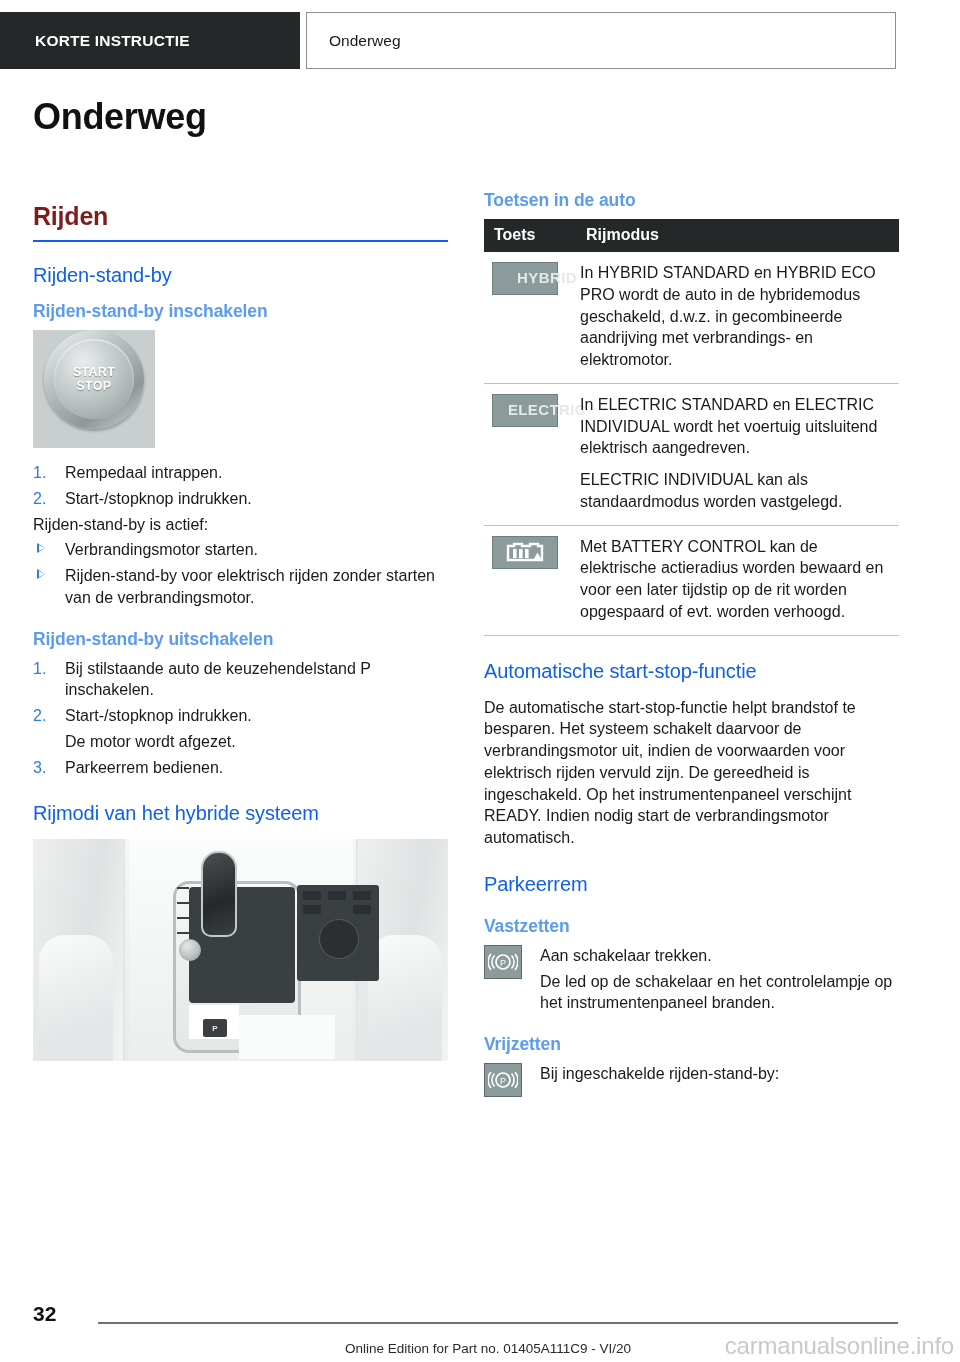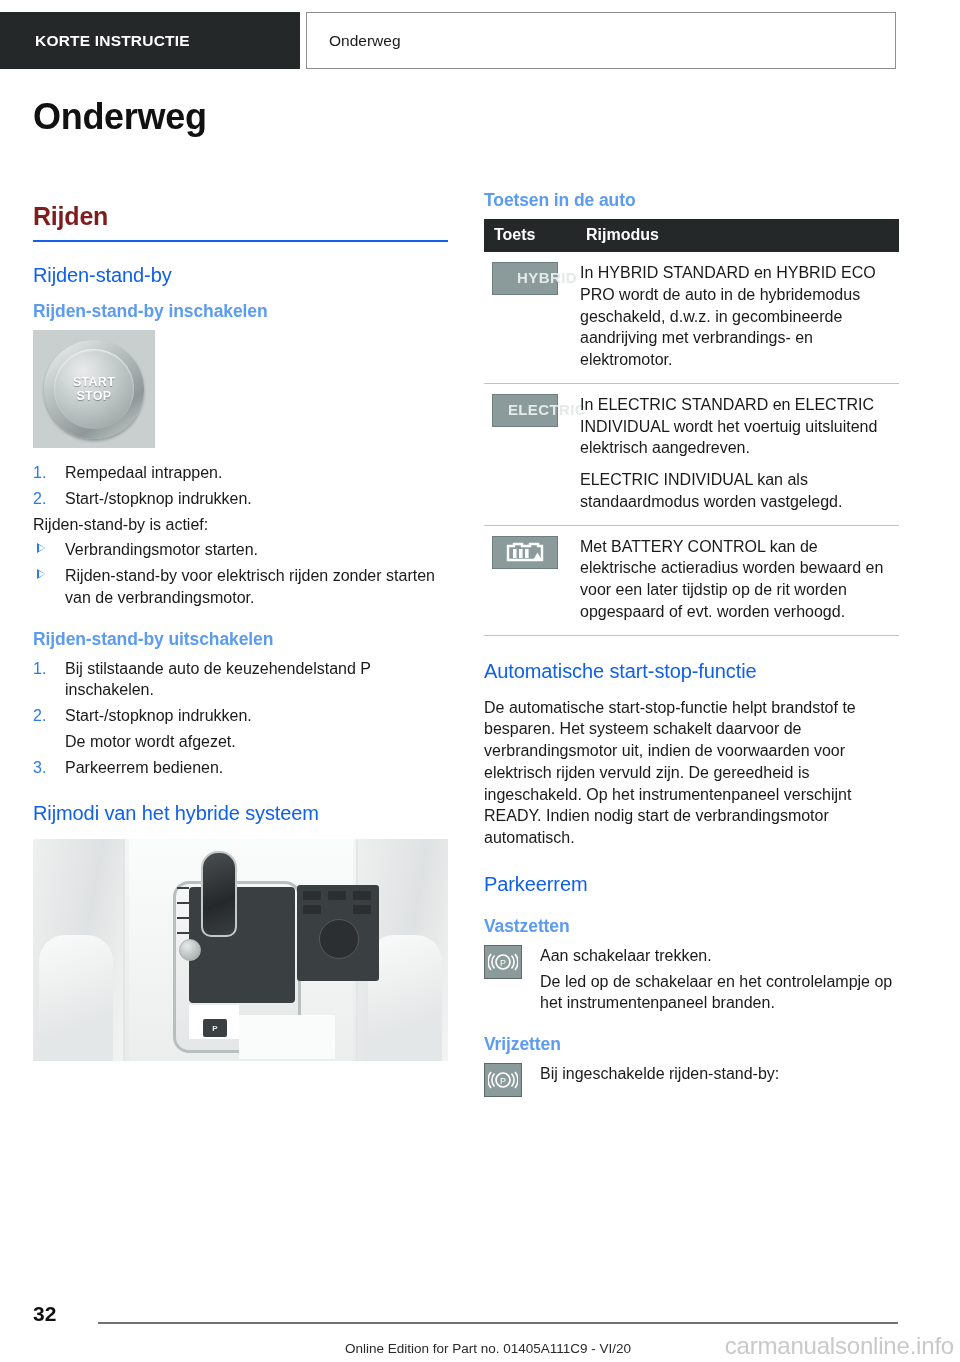--- a/index.html
+++ b/index.html
@@ -159,21 +159,21 @@
 
   
   .startstop-fig {
     width: 122px; height: 118px;
     background: #c9cfcf;
     margin: 4px 0 14px 0;
     position: relative;
   }
   .ss-outer {
     position: absolute;
-    left: 11px; top: 10px;
+    left: 11px; top: 0;
     width: 100px; height: 99px;
     border-radius: 50%;
     background: linear-gradient(145deg,#f2f4f4 0%,#b9c0c0 38%,#8f9898 72%,#cfd5d5 100%);
     box-shadow: 0 2px 3px rgba(0,0,0,.28);
   }
   .ss-inner {
     position: absolute;
     left: 10px; top: 9px;
     width: 80px; height: 80px;
     border-radius: 50%;

